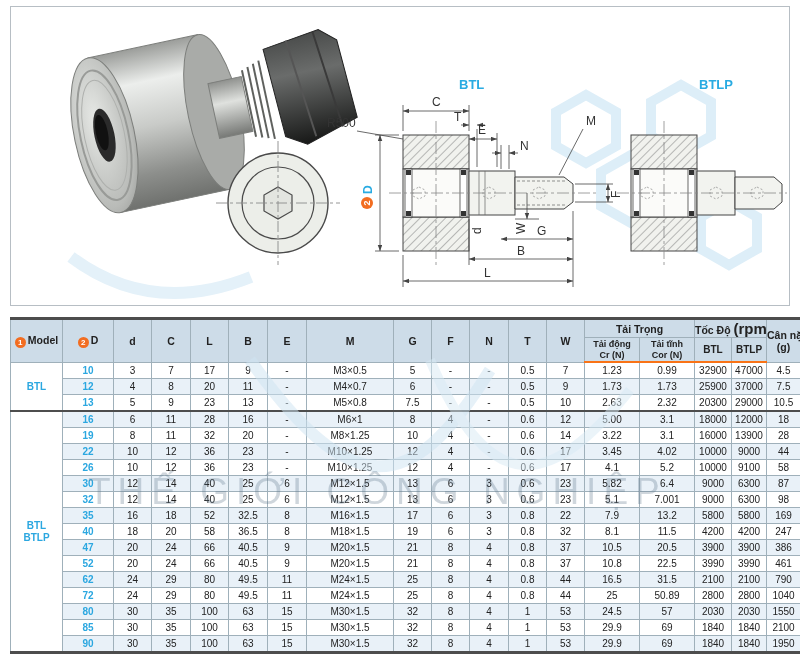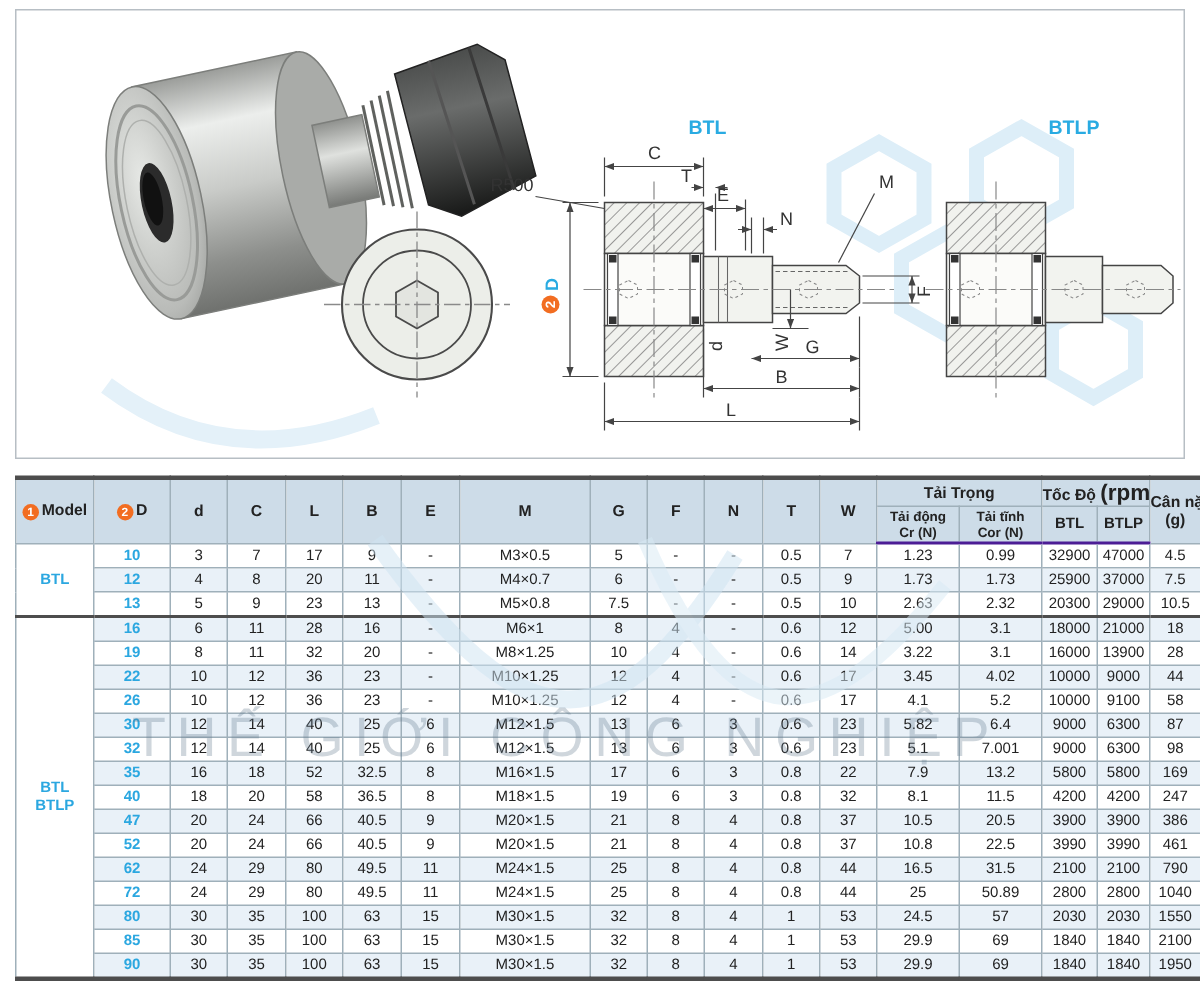--- a/index.html
+++ b/index.html
@@ -24,21 +24,21 @@
     z-index:2;
   }
   table.spec th, table.spec td{
     border:1px solid #9fb0ba;text-align:center;vertical-align:middle;
     padding:0;white-space:nowrap;overflow:hidden;line-height:1.15;
   }
   thead th{background:#cddce8;font-weight:bold;font-size:10.5px;}
   thead tr.h1 th{height:17px;}
   thead tr.h2 th{height:23px;font-size:9px;}
   thead tr.h2 th.sub-speed{font-size:10px;}
-  thead tr:last-child th{border-bottom:2px solid #4c1d95;}
+  thead tr:last-child th{border-bottom:2px solid #f97316;}
   .hdr-small{font-weight:bold;font-size:15px;}
   tbody td{height:15px;}
   tr.stripe td{background:#e9f1f8;}
   td.model-cell{background:#fff !important;color:#2ba7e0;font-weight:bold;font-size:10px;}
   td.d-col{color:#2ba7e0;font-weight:bold;}
   tr.group-start td{border-top:2px solid #4d4d4d;}
   .badge{
     display:inline-block;width:11px;height:11px;border-radius:50%;
     background:#f26d21;color:#fff;font-size:8px;font-weight:bold;
     line-height:11px;text-align:center;vertical-align:-1px;margin-right:2px;
@@ -382,21 +382,21 @@
         <td>-</td>
         <td>M6×1</td>
         <td>8</td>
         <td>4</td>
         <td>-</td>
         <td>0.6</td>
         <td>12</td>
         <td>5.00</td>
         <td>3.1</td>
         <td>18000</td>
-        <td>21000</td>
+        <td>12000</td>
         <td>18</td>
       </tr>
       <tr>
         <td class="d-col">19</td>
         <td>8</td>
         <td>11</td>
         <td>32</td>
         <td>20</td>
         <td>-</td>
         <td>M8×1.25</td>

